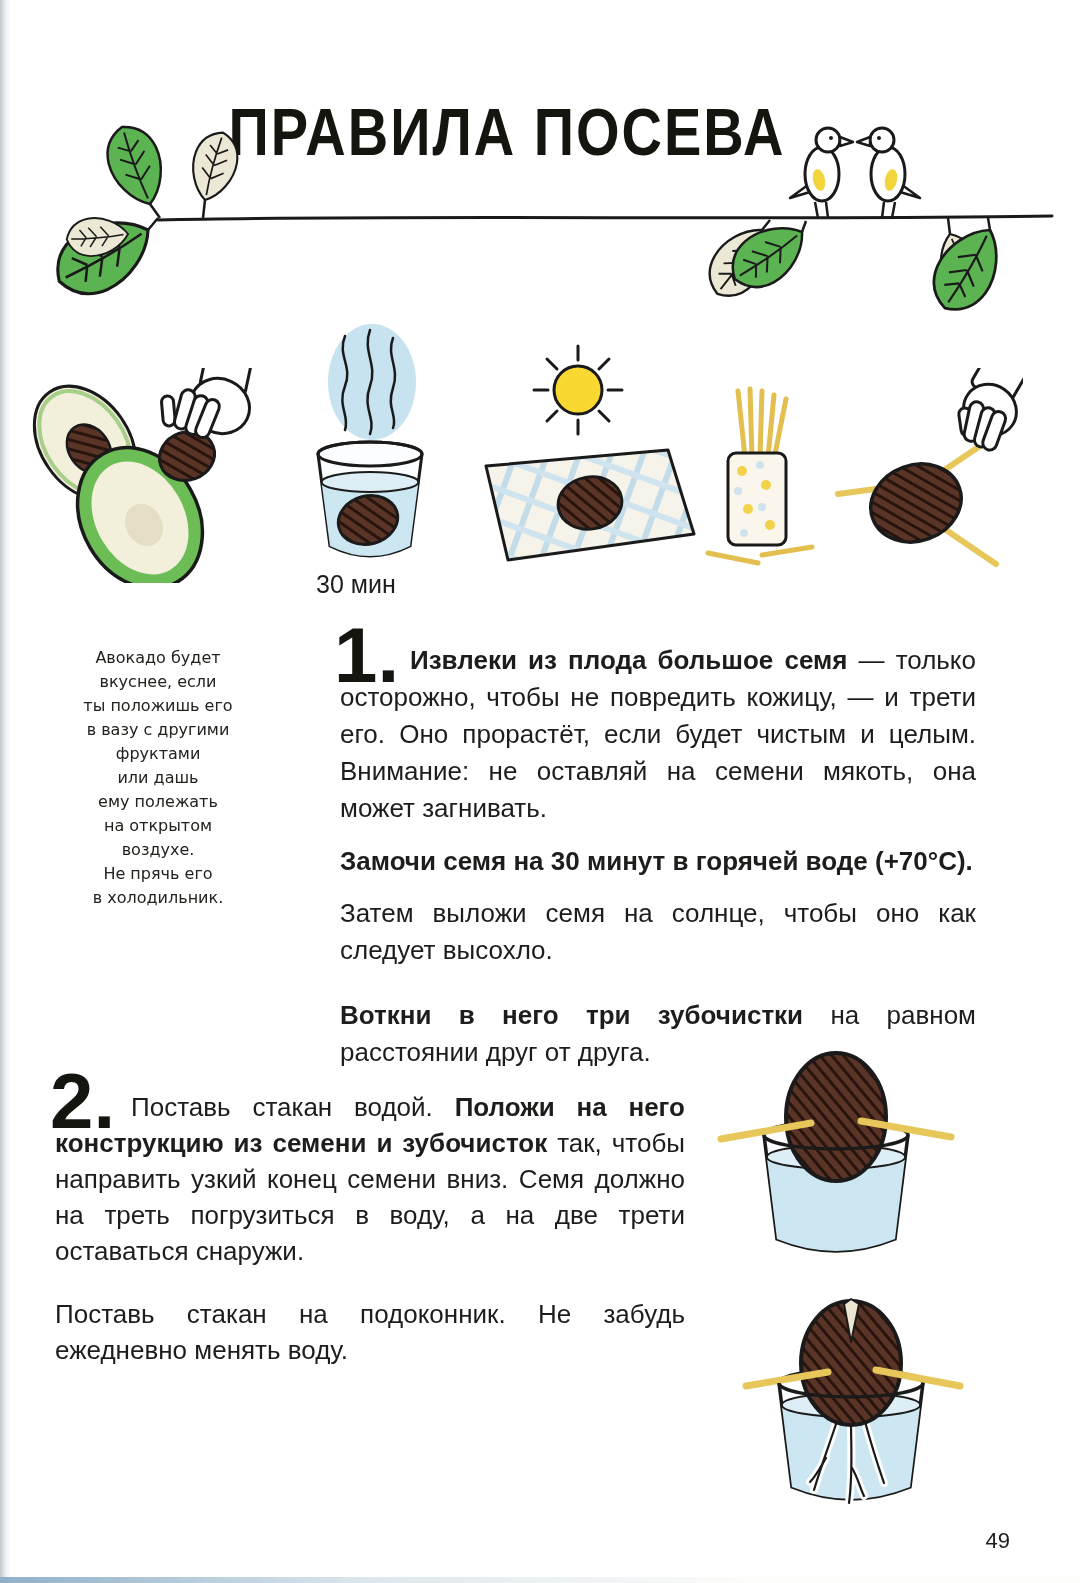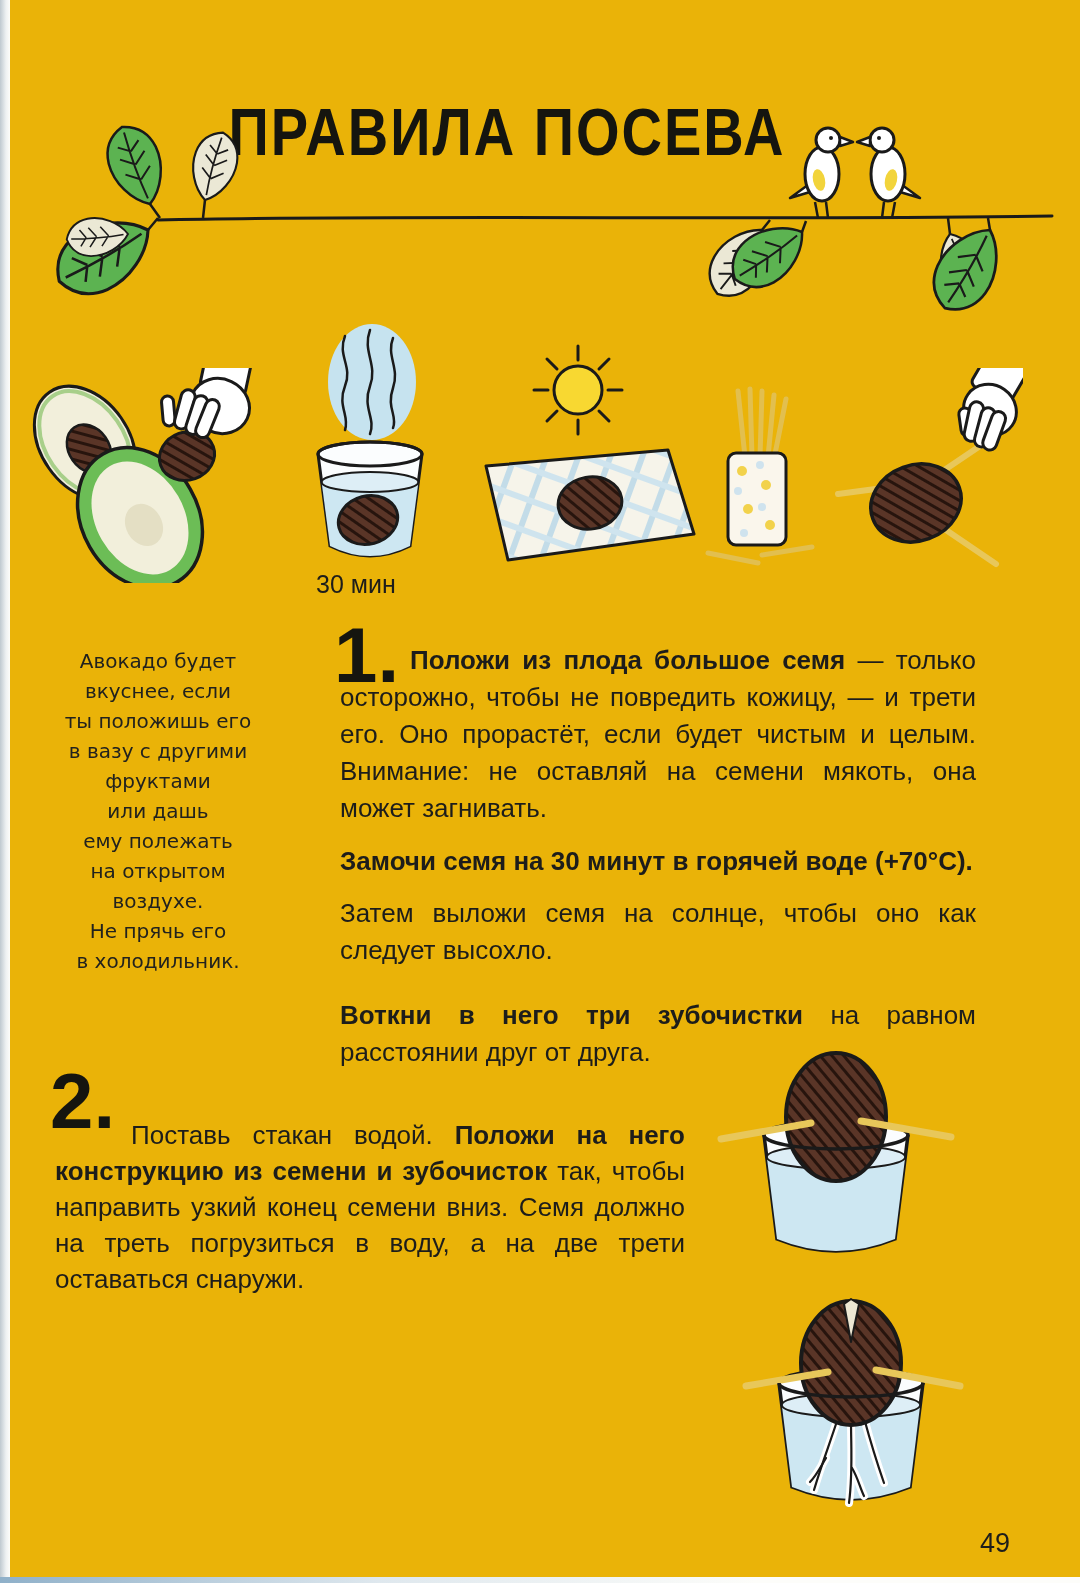--- a/index.html
+++ b/index.html
@@ -1,19 +1,19 @@
 <!DOCTYPE html>
 <html><head>
 <meta charset="utf-8">
 <style>
   * { margin:0; padding:0; box-sizing:border-box; }
   html,body { background:#e9e9e9; }
   .page {
     position:relative; width:1080px; height:1583px; margin:0 auto;
-    background:#eab308; overflow:hidden;
+    background:#ffffff; overflow:hidden;
     font-family:"Liberation Sans", sans-serif; color:#1d1d1b;
   }
   .edge-left {
     position:absolute; left:0; top:0; width:10px; height:100%;
     background:linear-gradient(to right,#bfc9d0,#eef1f2 60%,#fdfdfa);
   }
   .edge-bottom {
     position:absolute; left:0; bottom:0; width:100%; height:6px;
     background:linear-gradient(to right,#8fb0c9,#dfe8ee 35%,#fdfdfa 70%);
   }
@@ -27,41 +27,41 @@
   .illu-avocado { left:15px;  top:368px; width:255px; height:215px; }
   .illu-glass   { left:290px; top:322px; width:155px; height:248px; }
   .illu-sun     { left:478px; top:338px; width:225px; height:235px; }
   .illu-cup     { left:700px; top:385px; width:120px; height:185px; }
   .illu-hand    { left:828px; top:368px; width:195px; height:215px; }
   .illu-glass1  { left:703px; top:1035px; width:265px; height:230px; }
   .illu-glass2  { left:718px; top:1268px; width:265px; height:255px; }
   .caption-30 { position:absolute; left:316px; top:570px; font-size:25px; color:#1d1d1b; }
   .tip {
     position:absolute; left:42px; top:646px; width:232px;
-    text-align:center; font-size:20px; line-height:1.5; white-space:pre-line;
+    text-align:center; font-size:16px; line-height:1.5; white-space:pre-line;
     font-family:"DejaVu Sans", sans-serif; color:#22221e;
   }
   .step-num { position:absolute; font-size:78px; font-weight:700; line-height:1; color:#15150f; }
   .step1-num { left:334px; top:616px; }
   .step2-num { left:50px;  top:1062px; }
   .step-body p { text-align:justify; margin-bottom:16px; }
   .step-body p:last-child { margin-bottom:0;margin-top:28px; }
   .step1-body {
     position:absolute; left:340px; top:642px; width:636px;
     font-size:26px; line-height:1.42;
   }
   .step1-body .first { text-indent:70px; }
   .step2-body {
     position:absolute; left:55px; top:1090px; width:630px;
     font-size:26px; line-height:1.38;
   }
   .step2-body .first { text-indent:76px; }
   .step2-body p { margin-bottom:14px; }
   .b { font-weight:700; }
-  .pagenum { position:absolute; left:920px; top:1528px; width:90px; text-align:right; font-size:27px; }
+  .pagenum { position:absolute; left:920px; top:1528px; width:90px; text-align:right; font-size:22px; }
 </style>
 </head>
 <body>
 
 <div class="page">
   <div class="edge-left"></div>
   <div class="edge-bottom"></div>
 
   <div class="title">ПРАВИЛА ПОСЕВА</div>
 
@@ -231,29 +231,30 @@
 фруктами
 или дашь
 ему полежать
 на открытом
 воздухе.
 Не прячь его
 в холодильник.</div>
 
   <div class="step-num step1-num">1.</div>
   <div class="step-body step1-body">
-    <p class="first"><span class="b">Положи из плода большое семя</span><span> — только осторожно, чтобы не повредить кожицу, — и трети его. Оно прорастёт, если будет чистым и целым. Внимание: не оставляй на семени мякоть, она может загнивать.</span></p>
+    <p class="first"><span class="b">Извлеки из плода большое семя</span><span> — только осторожно, чтобы не повредить кожицу, — и трети его. Оно прорастёт, если будет чистым и целым. Внимание: не оставляй на семени мякоть, она может загнивать.</span></p>
     <p><span class="b">Замочи семя на 30 минут в горячей воде (+70°С).</span></p>
     <p>Затем выложи семя на солнце, чтобы оно как следует высохло.</p>
     <p><span class="b">Воткни в него три зубочистки</span><span> на равном расстоянии друг от друга.</span></p>
   </div>
 
   <div class="step-num step2-num">2.</div>
   <div class="step-body step2-body">
     <p class="first"><span>Поставь стакан водой. </span><span class="b">Положи на него конструкцию из семени и зубочисток</span><span> так, чтобы направить узкий конец семени вниз. Семя должно на треть погрузиться в воду, а на две трети оставаться снаружи.</span></p>
+    <p>Поставь стакан на подоконник. Не забудь ежедневно менять воду.</p>
   </div>
 
   <svg class="illu illu-glass1" viewBox="0 0 265 230">
     <defs>
       <pattern id="h-g1" width="9" height="9" patternUnits="userSpaceOnUse" patternTransform="rotate(-40)">
         <rect width="9" height="9" fill="#5a3527"></rect>
         <line x1="4.5" y1="0" x2="4.5" y2="9" stroke="#27140d" stroke-width="3"></line>
       </pattern>
     </defs>
     <path d="M61,100 L74,204 Q133,228 192,204 L205,100 A72,14 0 1 0 61,100 Z" fill="#fbfdfe" stroke="#1a1a1a" stroke-width="3.5"></path>

